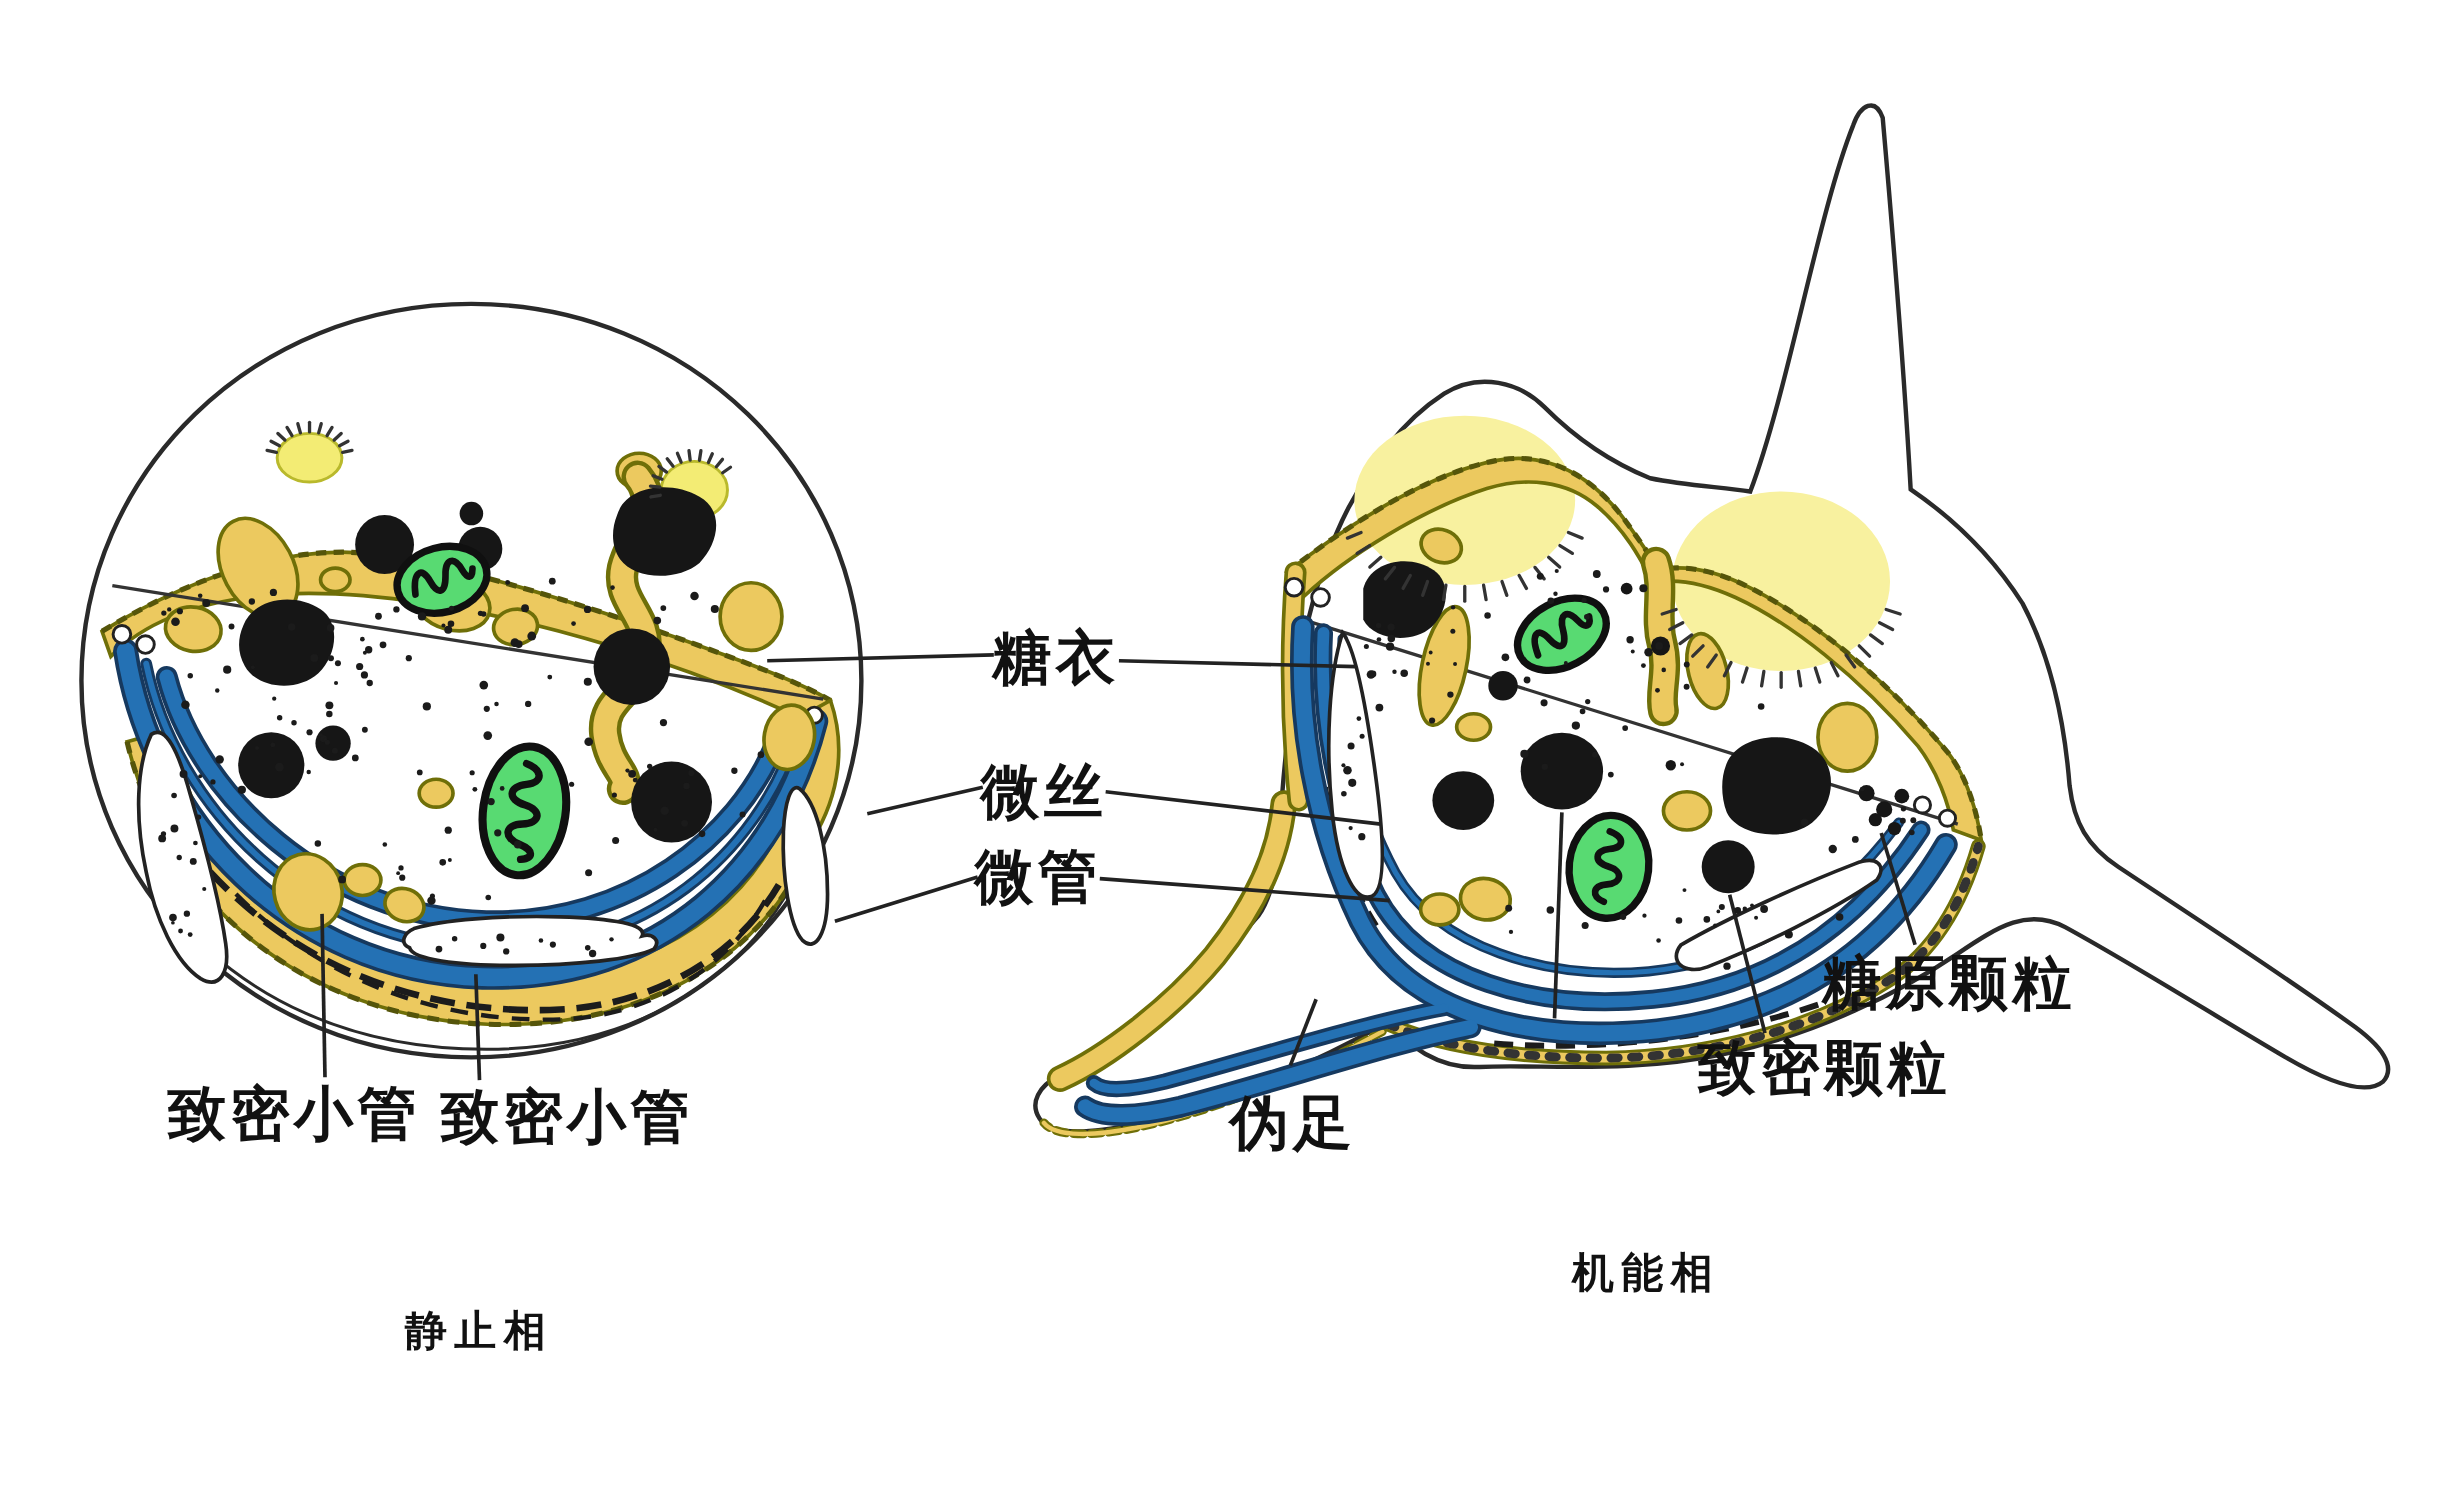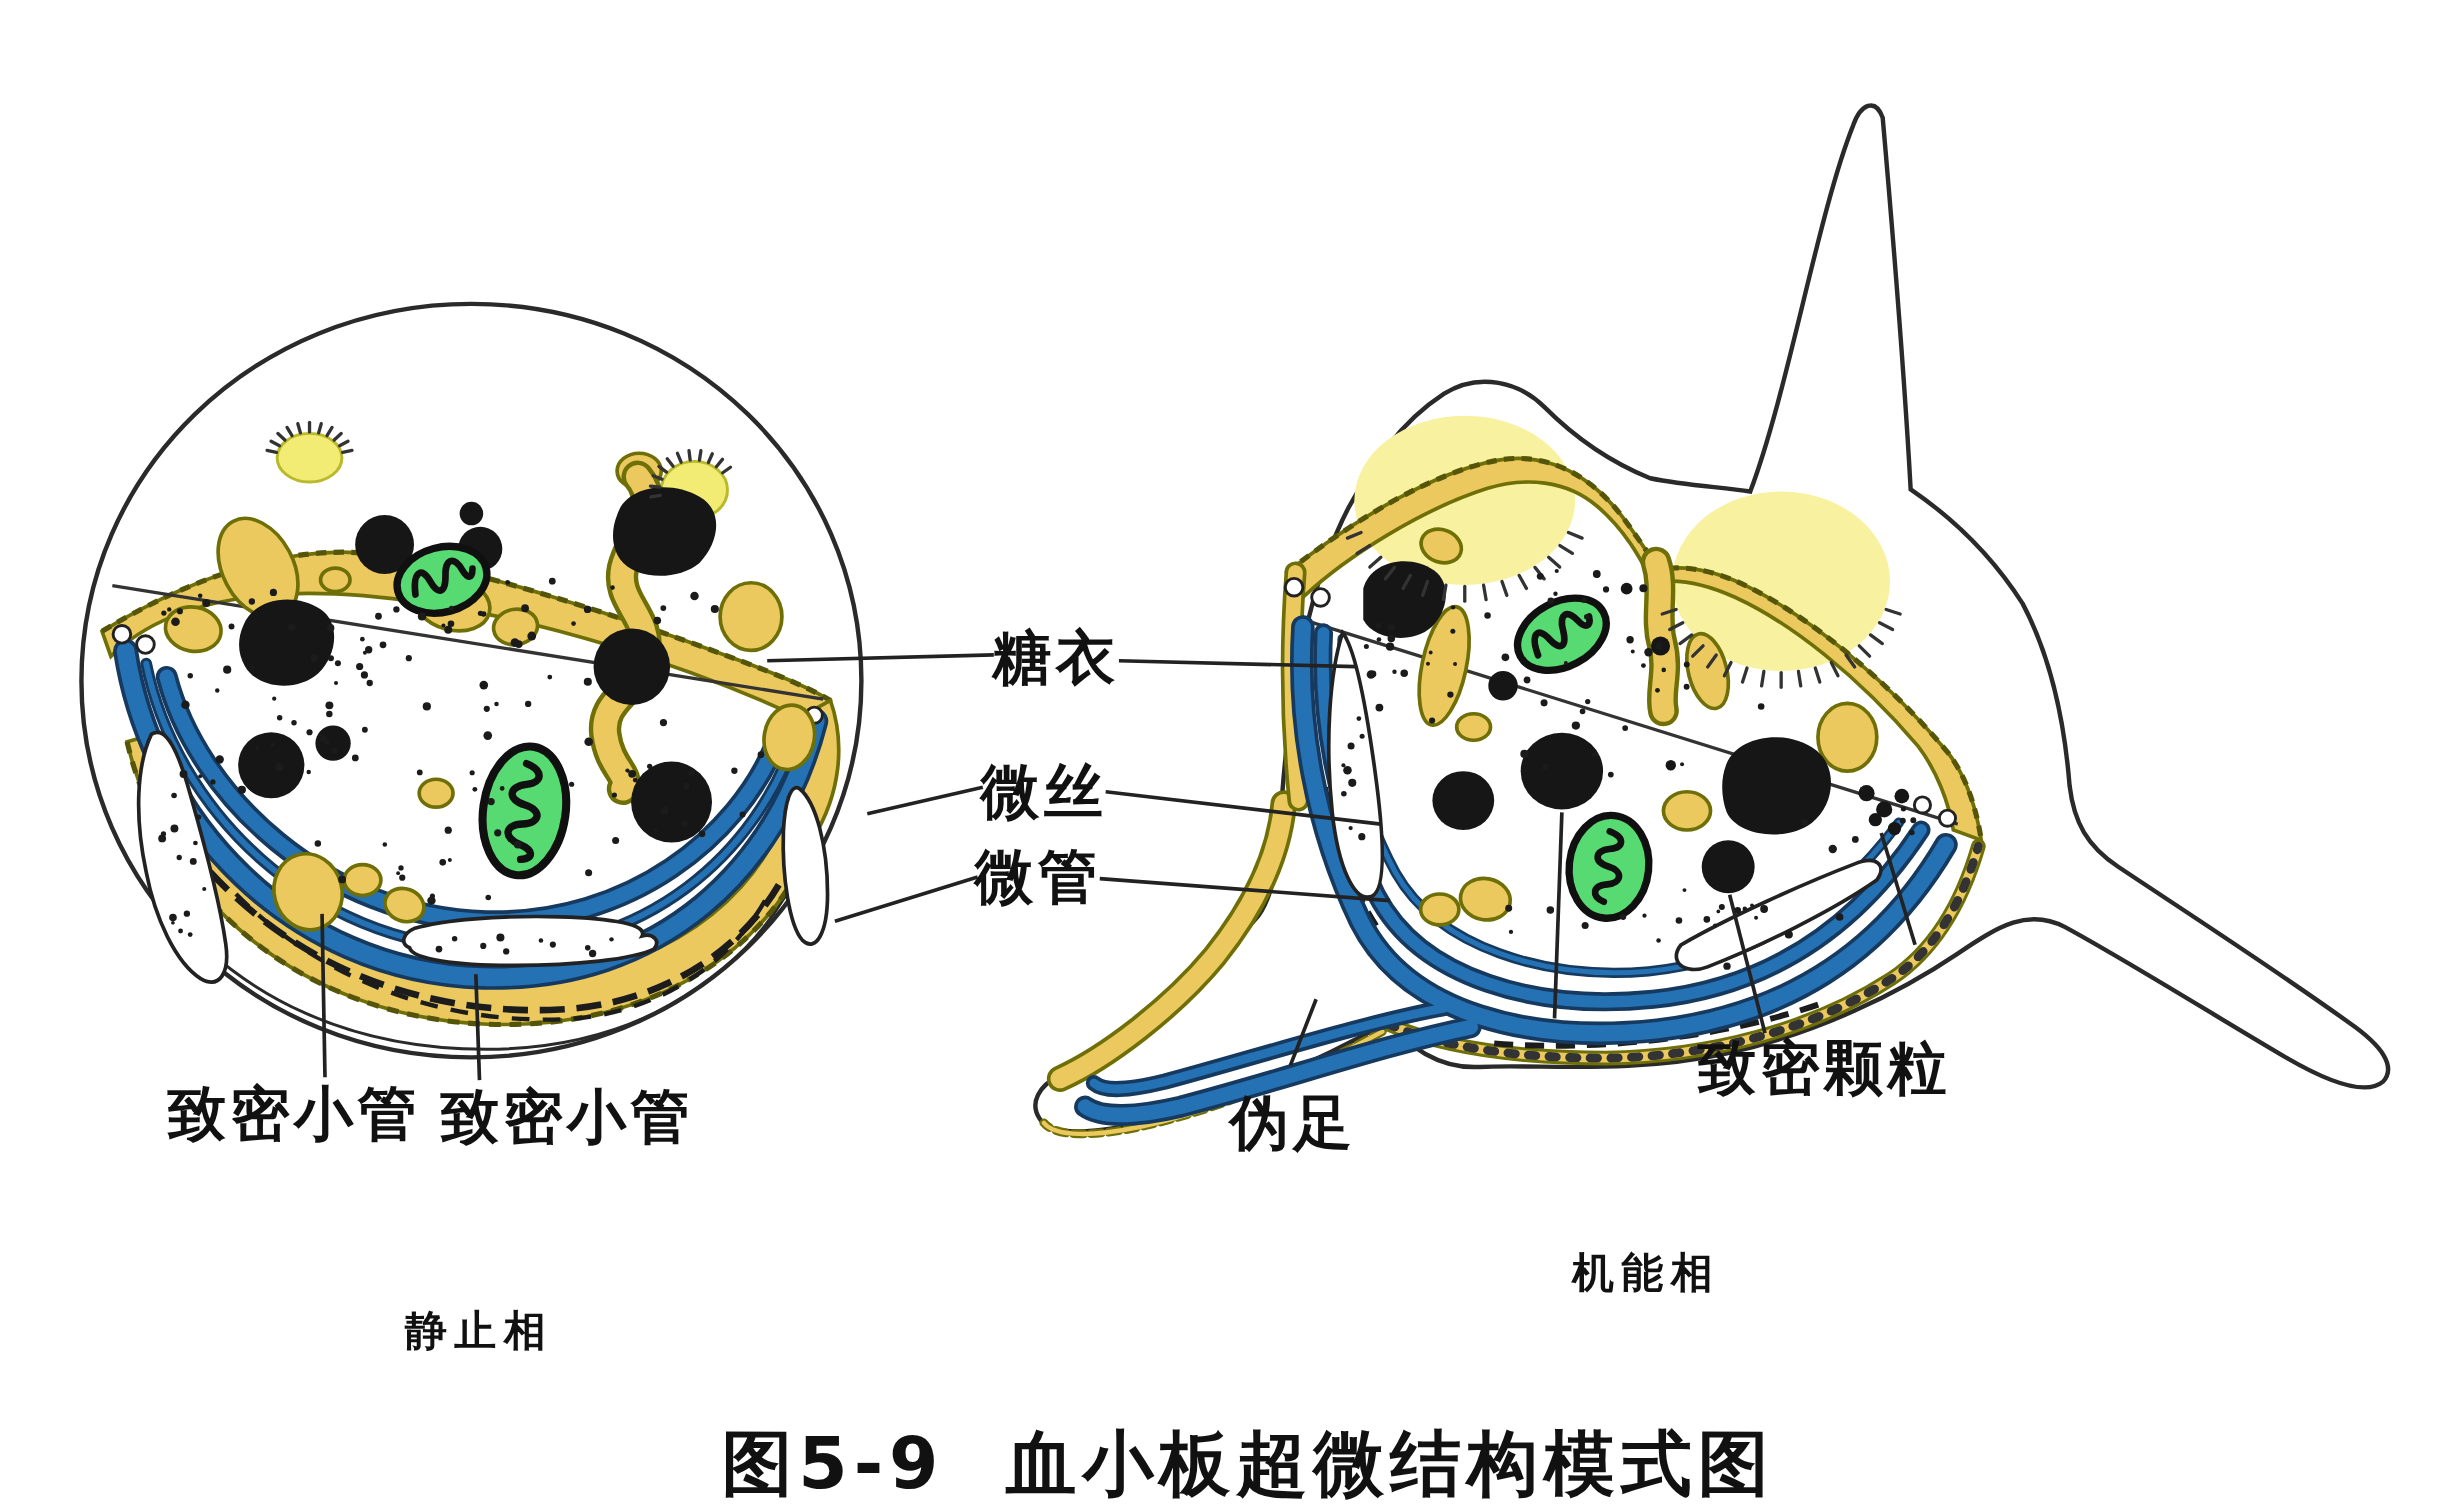--- a/index.html
+++ b/index.html
@@ -505,18 +505,18 @@
         <circle cx="2452.0" cy="1117.7" r="5.2" fill="#1b1b1b"></circle>
       </g>
 </svg>
 
 <div class="lbl" style="left:1056px;top:657px">糖衣</div>
 <div class="lbl" style="left:1044px;top:791px">微丝</div>
 <div class="lbl" style="left:1038px;top:876px">微管</div>
 <div class="lbl" style="left:294px;top:1113px">致密小管</div>
 <div class="lbl" style="left:567px;top:1116px">致密小管</div>
 <div class="lbl" style="left:1824px;top:1067px">致密颗粒</div>
+<div class="lbl" style="left:1949px;top:982px">糖原颗粒</div>
 <div class="lbl" style="left:1293px;top:1122px">伪足</div>
 <div class="lbl phase" style="left:479px;top:1331px">静止相</div>
 <div class="lbl phase" style="left:1646px;top:1273px">机能相</div>
-<div class="lbl caption" style="left:1248px;top:1463px">图5-9  血小板超微结构模式图</div>
 </div>
 
 
 </body></html>

